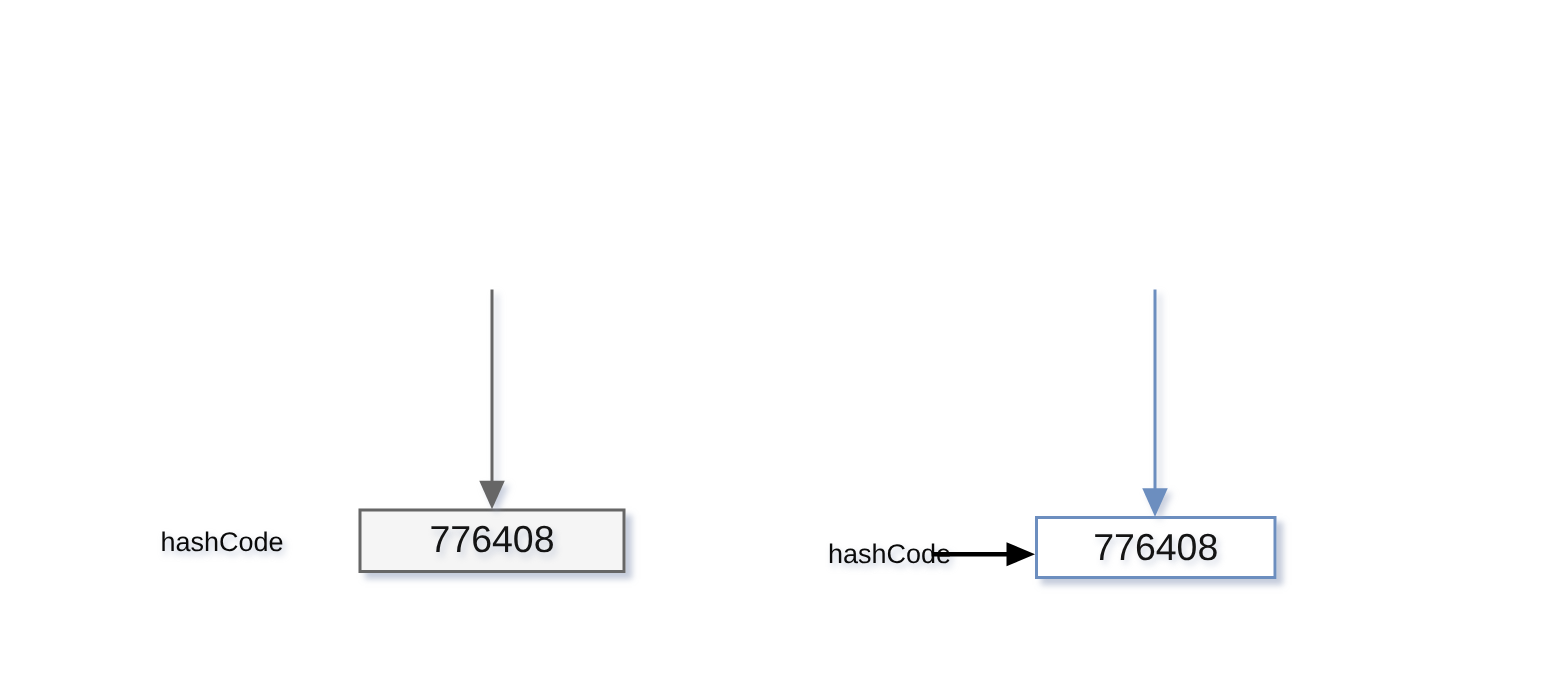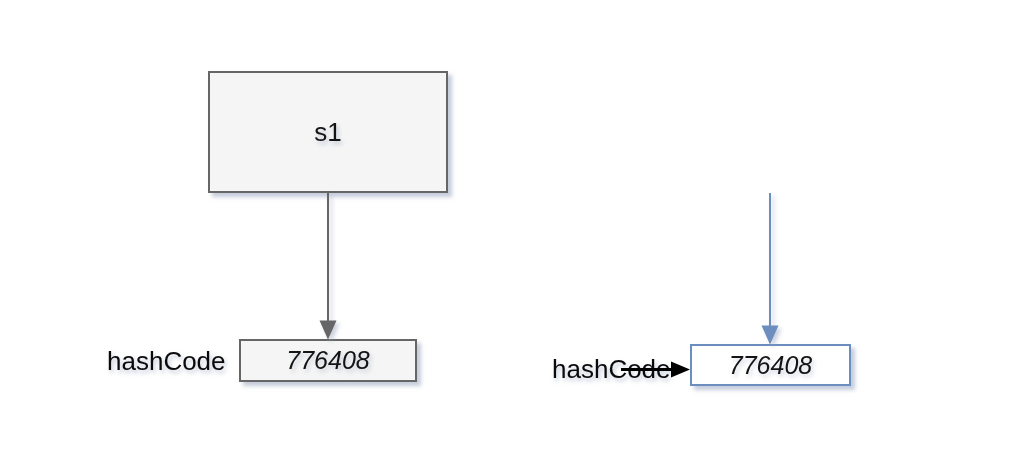--- a/index.html
+++ b/index.html
@@ -42,42 +42,41 @@
     border-color: #6c8ebf;
   }
   .value-box {
     position: absolute;
     box-sizing: border-box;
     display: flex;
     align-items: center;
     justify-content: center;
     border: 2px solid;
     box-shadow: 4px 4px 4px rgba(149, 162, 189, 0.55);
-    font-style: italic;
   }
   .value-box-s1 {
     left: 239px; top: 339px;
     width: 178px; height: 43px;
     background: #f5f5f5;
     border-color: #666666;
   }
   .value-box-s2 {
     left: 690px; top: 344px;
     width: 161px; height: 42px;
     background: #ffffff;
     border-color: #6c8ebf;
   }
   .value-text {
     font-size: 25px;
     color: #141414;
     text-shadow: 2px 3px 4px rgba(149, 162, 189, 0.45);
   }
   .hash-label {
     position: absolute;
-    font-size: 26px;
+    font-size: 18px;
     line-height: 28px;
     color: #0a0a0a;
     text-shadow: 2px 3px 4px rgba(149, 162, 189, 0.6);
     white-space: nowrap;
   }
   .hash-label-s1 { left: 107px; top: 347px; }
   .hash-label-s2 { left: 552px; top: 355px; }
   .arrows {
     position: absolute;
     left: 0; top: 0;
@@ -86,23 +85,20 @@
   }
   .arrow-shadow {
     filter: drop-shadow(3px 3px 2px rgba(149, 162, 189, 0.5));
   }
 </style>
 </head>
 <body>
 
 <div class="canvas">
 
-  <div class="node node-s1">
-    <span class="node-label">s1</span>
-  </div>
 
 
   <div class="hash-label hash-label-s1">hashCode</div>
 
   <div class="value-box value-box-s1">
     <span class="value-text">776408</span>
   </div>
 
   <div class="hash-label hash-label-s2">hashCode</div>
 

